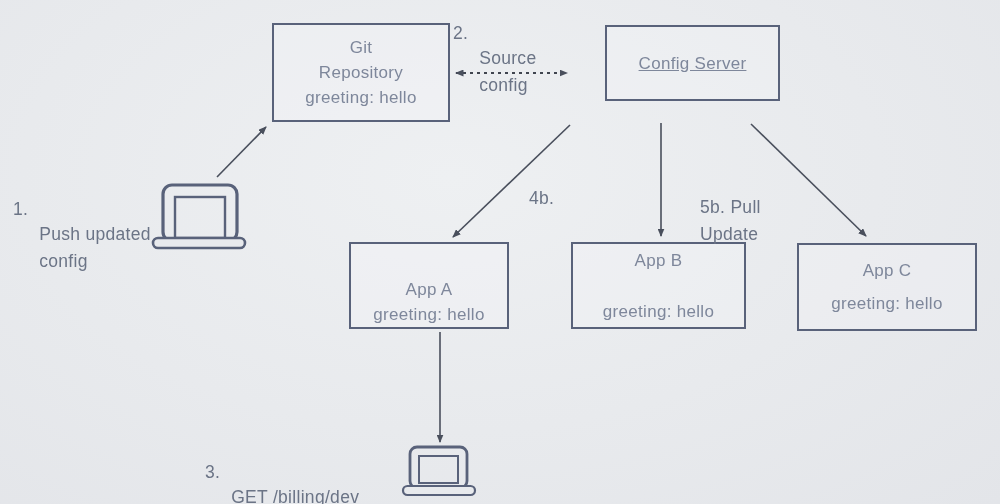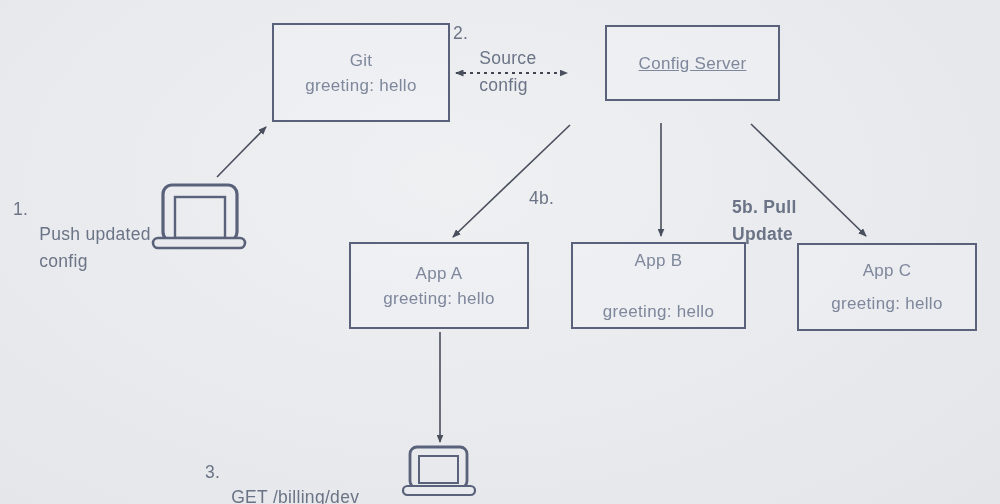--- a/index.html
+++ b/index.html
@@ -30,39 +30,39 @@
     color: #7e879b;
     font-size: 17px;
     font-weight: 300;
     letter-spacing: 0.3px;
     line-height: 25px;
     text-align: center;
     box-sizing: border-box;
   }
   .node-git    { left: 272px; top: 23px;  width: 178px; height: 99px; }
   .node-config { left: 605px; top: 25px;  width: 175px; height: 76px; text-decoration: underline; }
-  .node-appa   { left: 349px; top: 242px; width: 180px; height: 87px; }
+  .node-appa   { left: 349px; top: 242px; width: 160px; height: 87px; justify-content: flex-end; }
   .node-appb   { left: 571px; top: 242px; width: 175px; height: 87px; gap: 26px; }
   .node-appc   { left: 797px; top: 243px; width: 180px; height: 88px; gap: 8px; }
   .step {
     position: absolute;
     display: flex;
     gap: 11px;
     color: #6b7486;
     font-size: 17.5px;
     font-weight: 300;
     letter-spacing: 0.3px;
     line-height: 27px;
   }
   .step .txt { white-space: pre-line; margin-top: 25px; }
   .step1  { left: 13px;  top: 196px; }
   .step2  { left: 453px; top: 20px;  }
   .step3  { left: 205px; top: 459px; }
   .step4b { left: 529px; top: 185px; text-align: center; }
-  .step5b { left: 732px; top: 169px; font-weight: bold; }
+  .step5b { left: 700px; top: 169px; }
 </style>
 </head>
 <body>
 
 <div class="stage">
 
   <svg class="arrows-layer" viewBox="0 0 1000 504" xmlns="http://www.w3.org/2000/svg">
     <defs>
       <marker id="ah" markerWidth="9" markerHeight="7" refX="7.5" refY="3.5" orient="auto-start-reverse" markerUnits="userSpaceOnUse">
         <path d="M0,0 L8.5,3.5 L0,7 Z" fill="#494f5c"></path>
@@ -89,20 +89,21 @@
 
     <g stroke="#59627a" fill="none">
       <rect x="410" y="447" width="57" height="41" rx="7" stroke-width="2.8"></rect>
       <rect x="419" y="456" width="39" height="27" stroke-width="2"></rect>
       <rect x="403" y="486" width="72" height="9" rx="4.5" stroke-width="2.2" fill="#e8eaed"></rect>
     </g>
   </svg>
 
   <div class="node node-git">
     <div>Git</div>
+    <div>Repository</div>
     <div>greeting: hello</div>
   </div>
 
   <div class="node node-config">
     <div>Config Server</div>
   </div>
 
   <div class="node node-appa">
     <div>App A</div>
     <div>greeting: hello</div>

